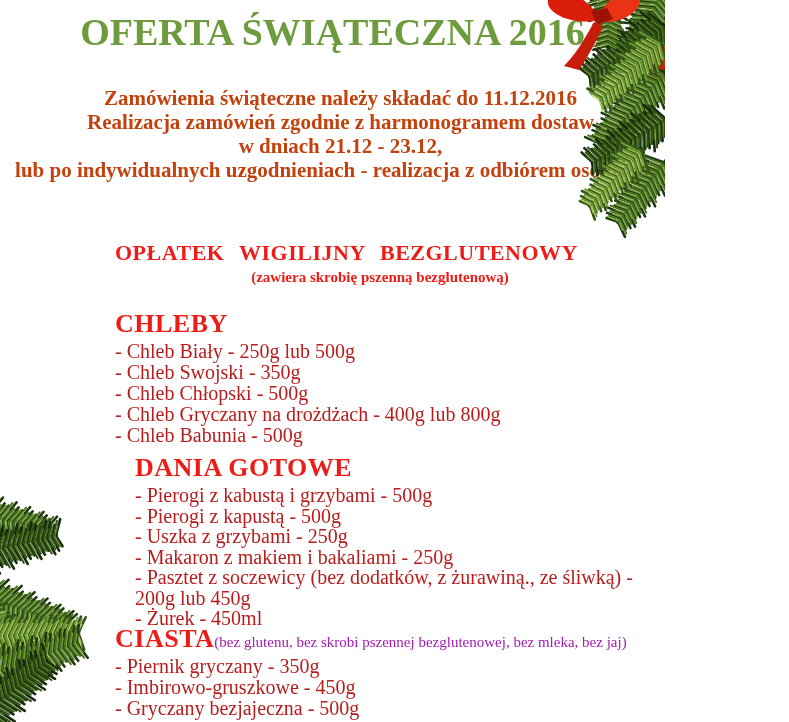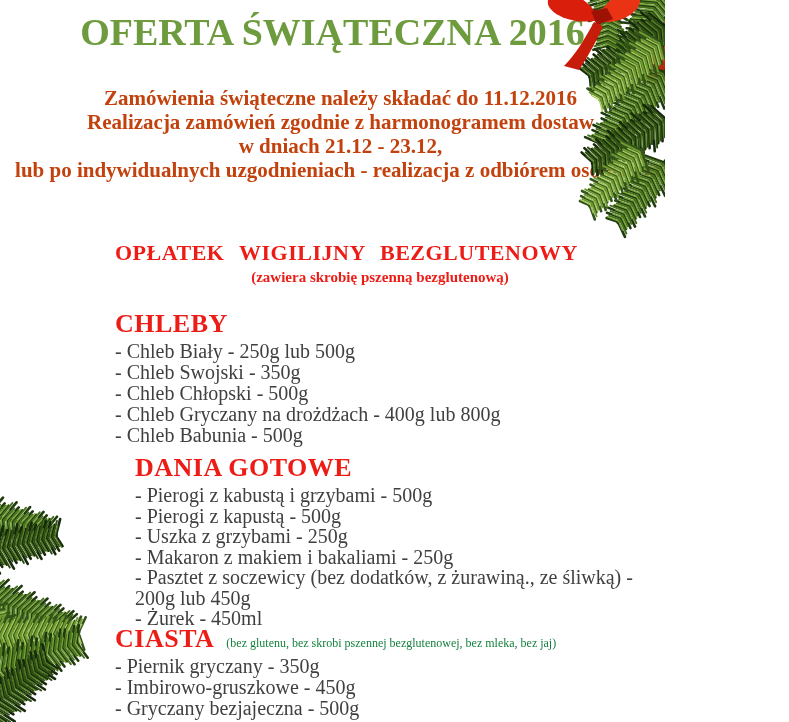--- a/index.html
+++ b/index.html
@@ -28,26 +28,26 @@
     color:var(--red,#ed1c16);letter-spacing:0.5px;
   }
   .sec-oplatek{top:240px;}
   .sec-oplatek h2{font-size:22px;line-height:26px;word-spacing:9px;}
   .sec-oplatek .subnote{
     margin-top:3px;font-size:15px;font-weight:bold;color:var(--red,#ed1c16);text-align:center;
   }
   .sec-chleby{top:309px;}
   .sec-dania{top:453px;margin-left:20px;}
   .sec-ciasta{top:624px;}
-  .items{margin-top:2px;font-size:20px;color:#404040;}
+  .items{margin-top:2px;font-size:20px;color:#b91c1c;}
   .sec-chleby .items .item{line-height:21px;}
   .sec-dania .items .item{line-height:20.5px;}
   .sec-ciasta .items .item{line-height:21px;}
-  .hrow{display:flex;align-items:baseline;gap:12px;}
-  .hnote{font-size:12px;color:#15803d;font-weight:normal;white-space:nowrap;}
+  .hrow{display:flex;align-items:baseline;}
+  .hnote{font-size:15px;color:#a21caf;font-weight:normal;white-space:nowrap;}
   .deco{position:absolute;pointer-events:none;}
   .deco-tr{top:0;right:0;}
   .deco-bl{bottom:0;left:0;}
 </style>
 </head>
 <body>
 
 <div class="page">
 
   <h1 class="title">OFERTA ŚWIĄTECZNA 2016</h1>

